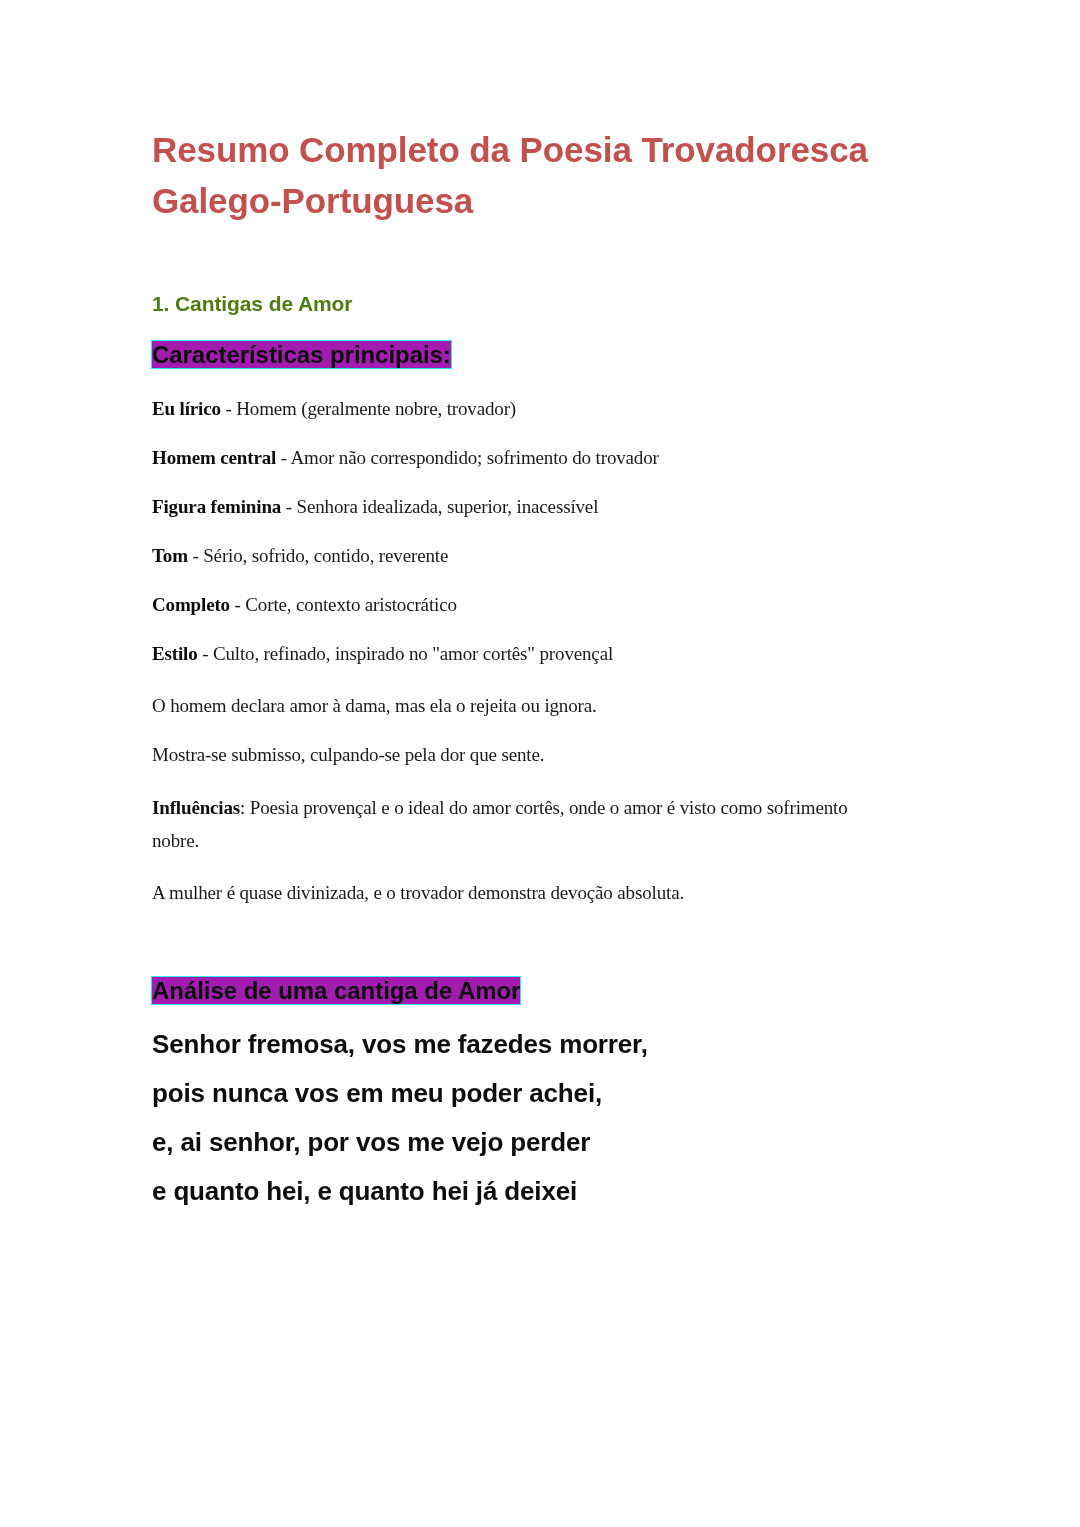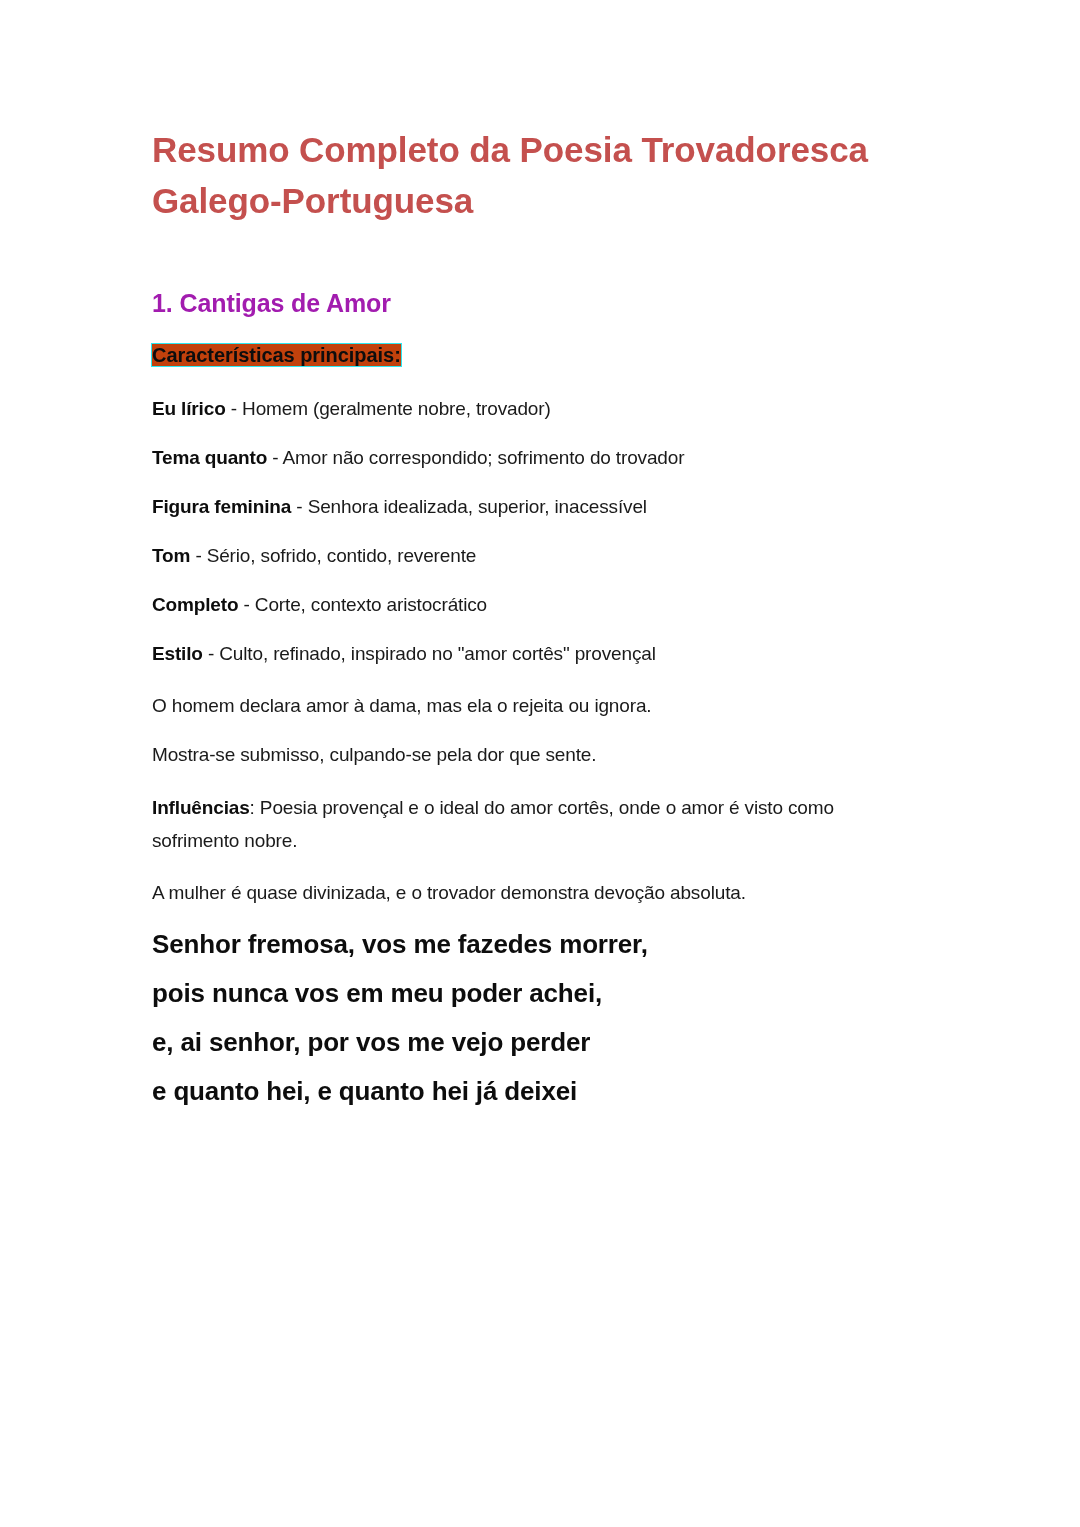--- a/index.html
+++ b/index.html
@@ -41,59 +41,60 @@
     font-weight: bold;
     color: #c4504e;
     letter-spacing: -0.1px;
     width: 790px;
   }
 
   
   .section-heading {
     margin: 0;
     padding-top: 62px;
-    font-size: 25px;
+    font-size: 21px;
     line-height: 31px;
     font-weight: bold;
-    color: #a21caf;
+    color: #4d7c0f;
     letter-spacing: -0.1px;
   }
 
   
   .sub-heading {
     margin: 0;
     padding-top: 21px;
     font-size: 0;
     line-height: 0;
   }
 
   .sub-heading .hl {
     display: inline;
-    font-size: 20px;
+    font-size: 24px;
     line-height: 30px;
     font-weight: bold;
     color: #0d0d0d;
-    background: #c2410c;
+    background: #a21caf;
     box-shadow: 0 0 0 1px #2ce8f2;
     letter-spacing: -0.05px;
   }
 
   .sub-heading.gap-lg {
     padding-top: 70px;
   }
 
   
   .body-line {
     margin: 0;
     padding-top: 23px;
     font-size: 19px;
     line-height: 26px;
     font-weight: normal;
     color: #1a1a1a;
     letter-spacing: -0.15px;
+    font-family: Liberation Serif, serif;
   }
 
   .body-line .lead {
     font-weight: bold;
     color: #0d0d0d;
   }
 
   .body-line.first {
     padding-top: 26px;
   }
@@ -129,21 +130,21 @@
 
     <p class="sub-heading">
       <span class="hl">Características principais:</span>
     </p>
 
     <p class="body-line first">
       <span class="lead">Eu lírico</span><span> - Homem (geralmente nobre, trovador)</span>
     </p>
 
     <p class="body-line">
-      <span class="lead">Tema quanto</span><span> - Amor não correspondido; sofrimento do trovador</span>
+      <span class="lead">Homem central</span><span> - Amor não correspondido; sofrimento do trovador</span>
     </p>
 
     <p class="body-line">
       <span class="lead">Figura feminina</span><span> - Senhora idealizada, superior, inacessível</span>
     </p>
 
     <p class="body-line">
       <span class="lead">Tom</span><span> - Sério, sofrido, contido, reverente</span>
     </p>
 
@@ -165,20 +166,23 @@
     </p>
 
     <p class="body-line wrap">
       <span class="lead">Influências</span><span>: Poesia provençal e o ideal do amor cortês, onde o amor é visto como sofrimento nobre.</span>
     </p>
 
     <p class="body-line">
       <span class="lead"></span><span>A mulher é quase divinizada, e o trovador demonstra devoção absoluta.</span>
     </p>
 
+    <p class="sub-heading gap-lg">
+      <span class="hl">Análise de uma cantiga de Amor</span>
+    </p>
 
     <p class="verse first">Senhor fremosa, vos me fazedes morrer,</p>
     <p class="verse">pois nunca vos em meu poder achei,</p>
     <p class="verse">e, ai senhor, por vos me vejo perder</p>
     <p class="verse">e quanto hei, e quanto hei já deixei</p>
 
   </div>
 </div>
 
 </body></html>

